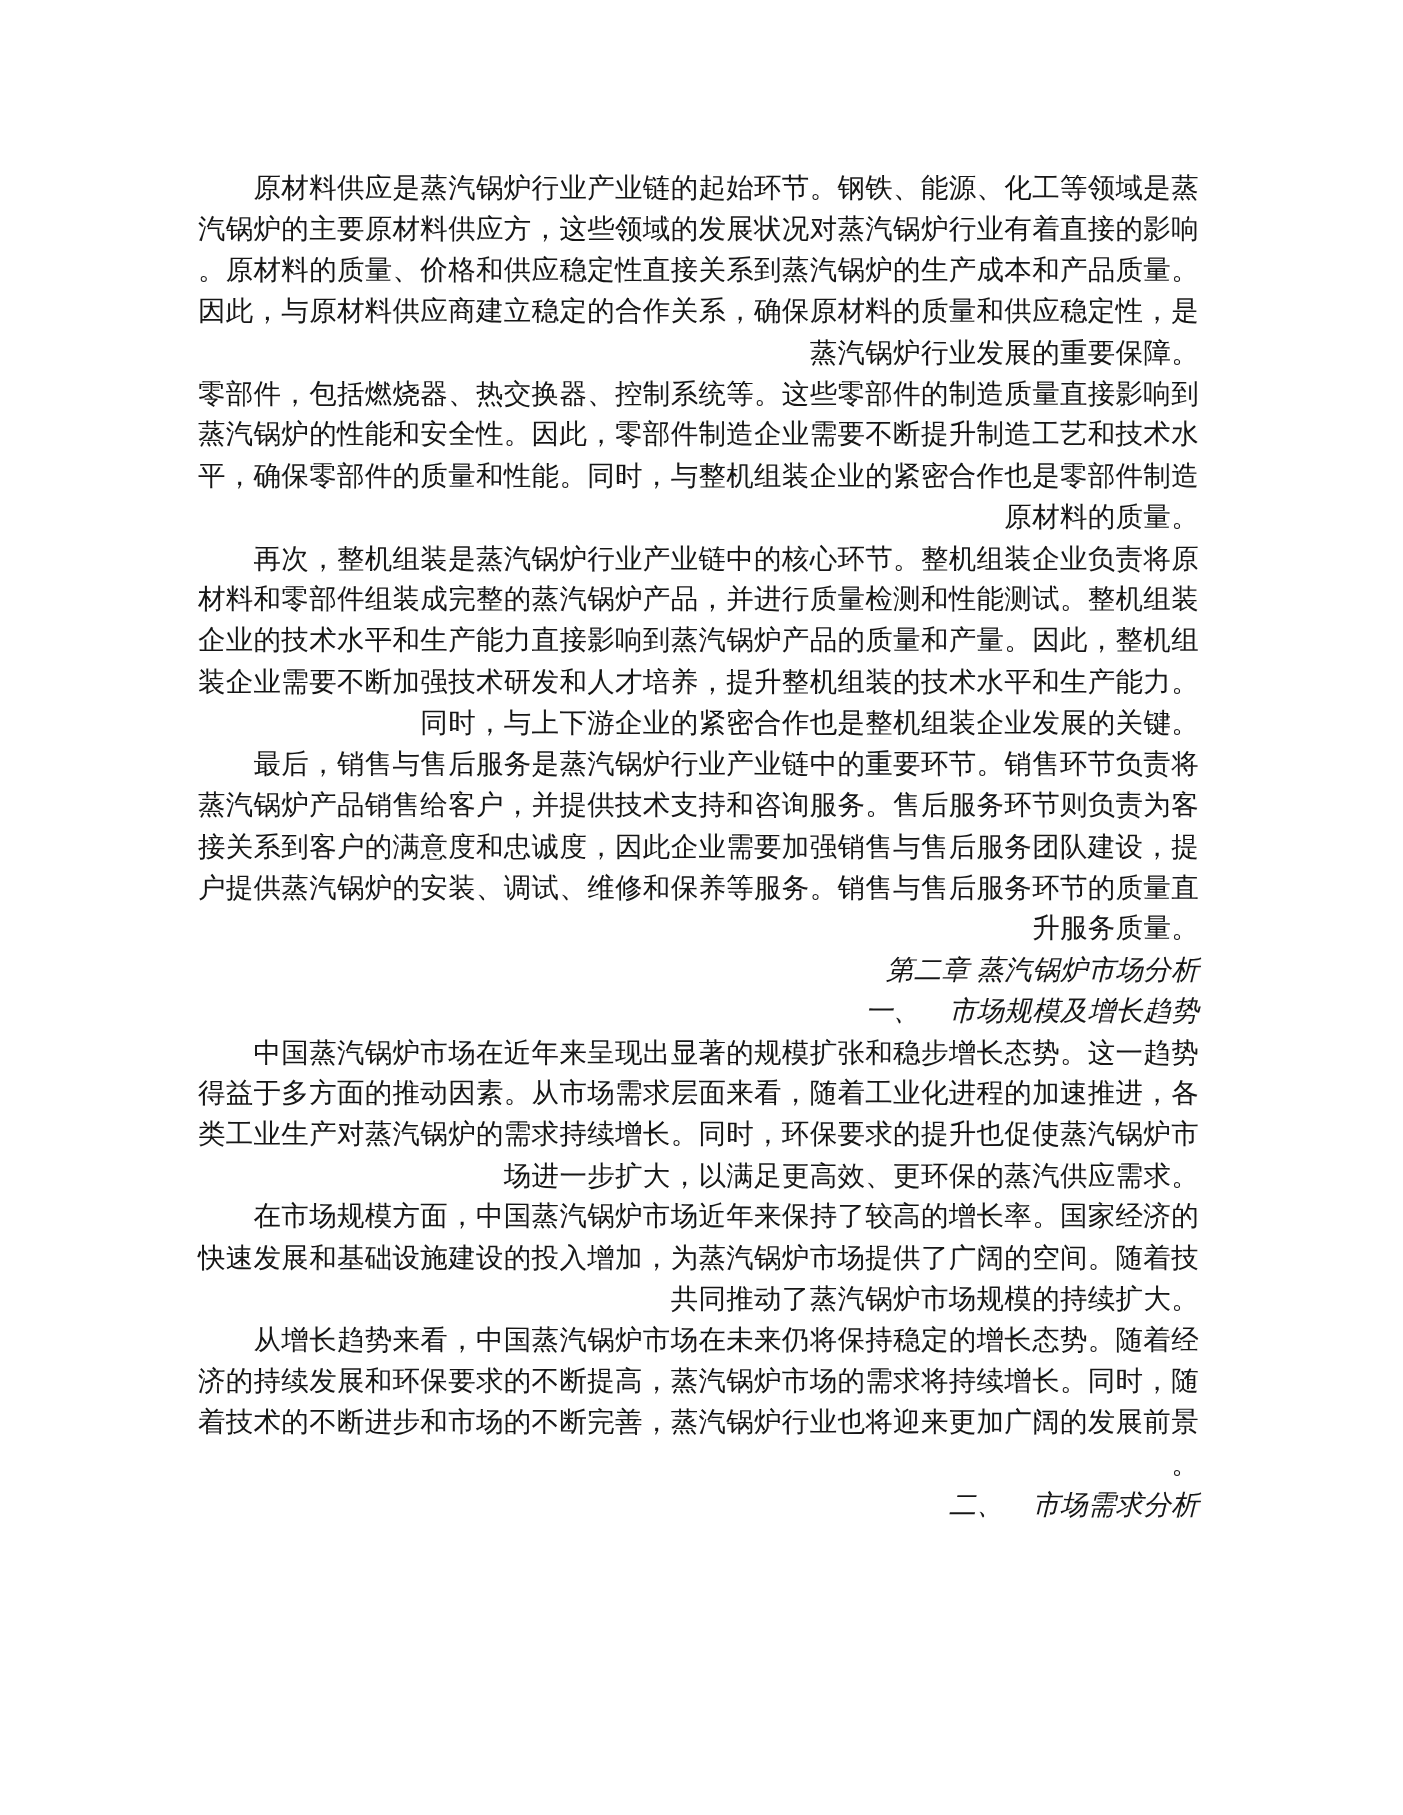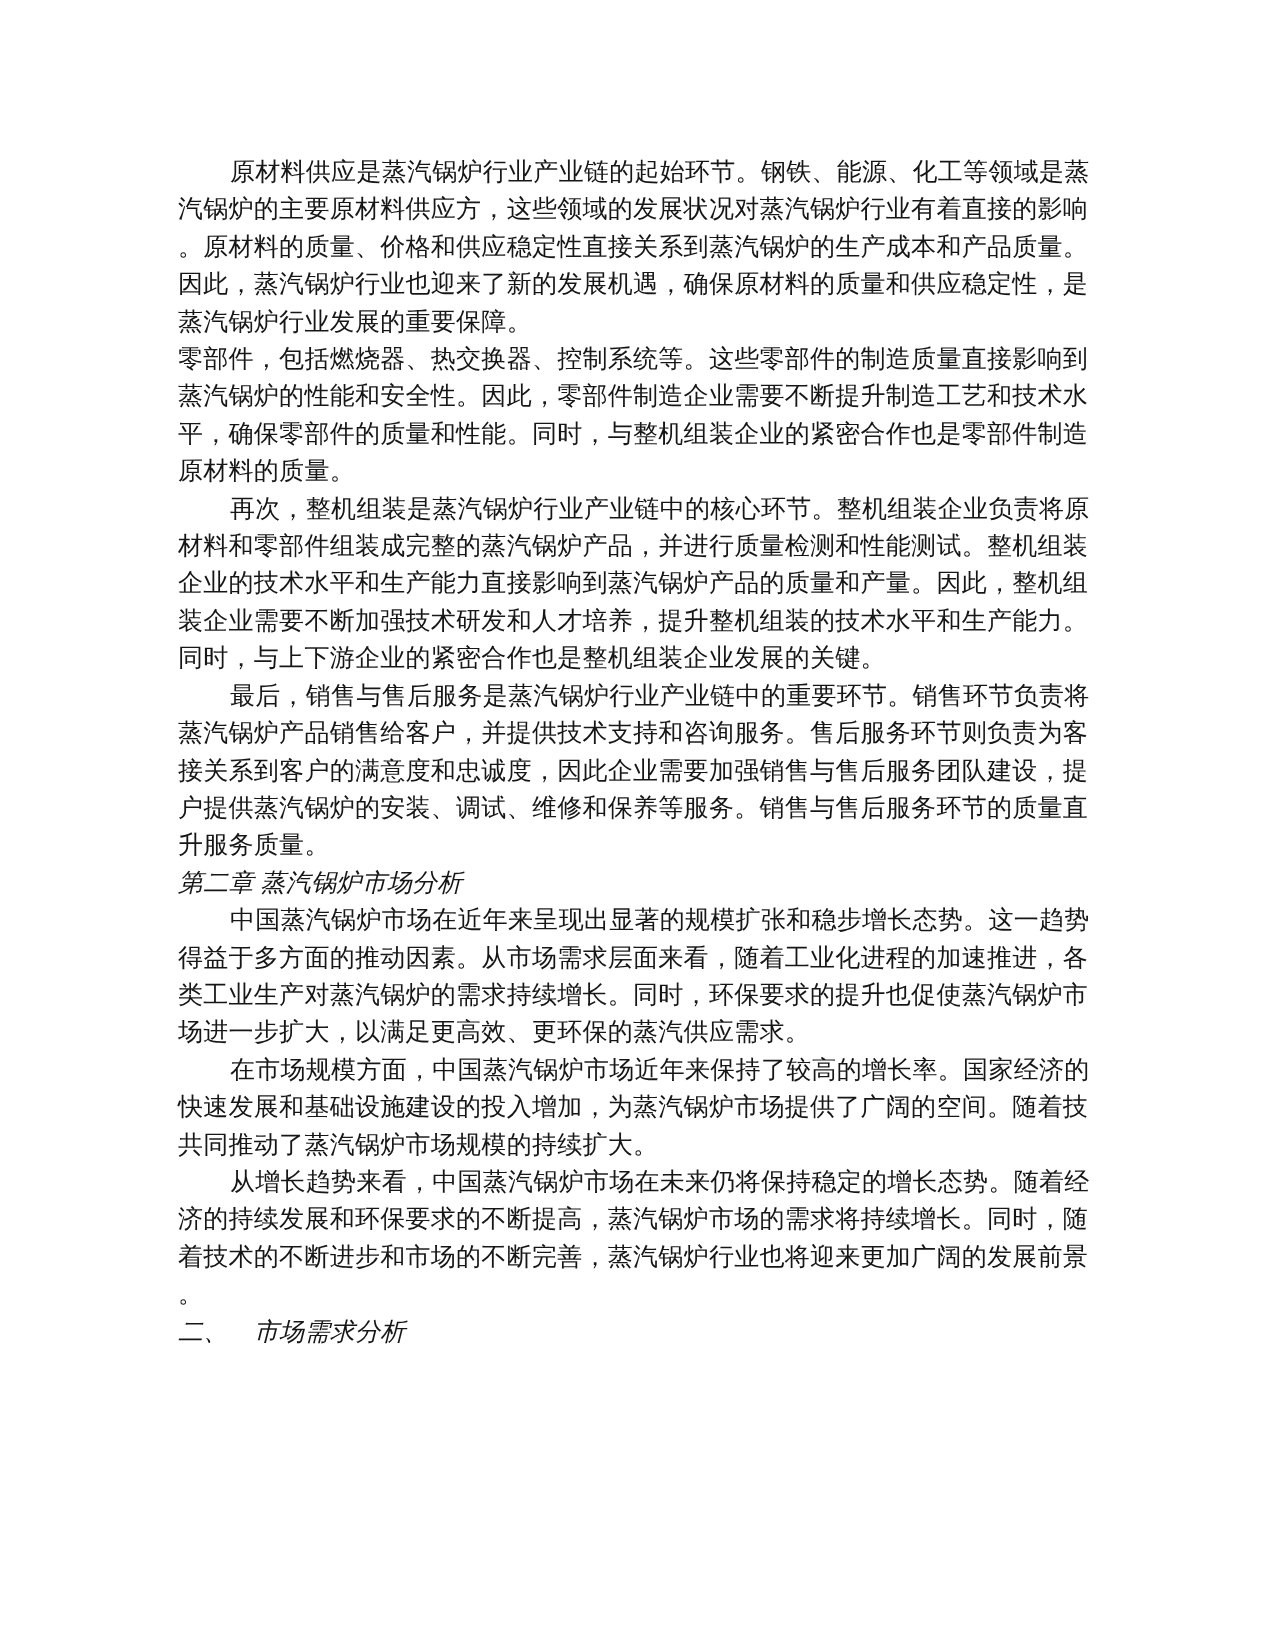--- a/index.html
+++ b/index.html
@@ -14,20 +14,21 @@
     background: #ffffff;
     overflow: hidden;
     font-family: "Liberation Serif", "DejaVu Serif", serif;
   }
   .text-block {
     position: absolute;
     left: 178px;
     top: 153px;
     width: 912px;
     color: #161616;
+    text-align: right;
   }
   .line {
     height: 37.42px;
     line-height: 37.42px;
     font-size: 25px;
     letter-spacing: 0.28px;
     white-space: pre;
     font-weight: 400;
   }
   .line.indent {
@@ -40,37 +41,38 @@
   }
 </style>
 </head>
 <body>
 
 <div class="page">
   <div class="text-block" style="color: rgb(22, 22, 22);">
       <div class="line indent">原材料供应是蒸汽锅炉行业产业链的起始环节。钢铁、能源、化工等领域是蒸</div>
       <div class="line">汽锅炉的主要原材料供应方，这些领域的发展状况对蒸汽锅炉行业有着直接的影响</div>
       <div class="line">。原材料的质量、价格和供应稳定性直接关系到蒸汽锅炉的生产成本和产品质量。</div>
-      <div class="line">因此，蒸汽锅炉行业也迎来了新的发展机遇，确保原材料的质量和供应稳定性，是</div>
+      <div class="line">因此，与原材料供应商建立稳定的合作关系，确保原材料的质量和供应稳定性，是</div>
       <div class="line">蒸汽锅炉行业发展的重要保障。</div>
       <div class="line">零部件，包括燃烧器、热交换器、控制系统等。这些零部件的制造质量直接影响到</div>
       <div class="line">蒸汽锅炉的性能和安全性。因此，零部件制造企业需要不断提升制造工艺和技术水</div>
       <div class="line">平，确保零部件的质量和性能。同时，与整机组装企业的紧密合作也是零部件制造</div>
       <div class="line">原材料的质量。</div>
       <div class="line indent">再次，整机组装是蒸汽锅炉行业产业链中的核心环节。整机组装企业负责将原</div>
       <div class="line">材料和零部件组装成完整的蒸汽锅炉产品，并进行质量检测和性能测试。整机组装</div>
       <div class="line">企业的技术水平和生产能力直接影响到蒸汽锅炉产品的质量和产量。因此，整机组</div>
       <div class="line">装企业需要不断加强技术研发和人才培养，提升整机组装的技术水平和生产能力。</div>
       <div class="line">同时，与上下游企业的紧密合作也是整机组装企业发展的关键。</div>
       <div class="line indent">最后，销售与售后服务是蒸汽锅炉行业产业链中的重要环节。销售环节负责将</div>
       <div class="line">蒸汽锅炉产品销售给客户，并提供技术支持和咨询服务。售后服务环节则负责为客</div>
       <div class="line">接关系到客户的满意度和忠诚度，因此企业需要加强销售与售后服务团队建设，提</div>
       <div class="line">户提供蒸汽锅炉的安装、调试、维修和保养等服务。销售与售后服务环节的质量直</div>
       <div class="line">升服务质量。</div>
       <div class="line heading">第二章 蒸汽锅炉市场分析</div>
+      <div class="line heading">一、　市场规模及增长趋势</div>
       <div class="line indent">中国蒸汽锅炉市场在近年来呈现出显著的规模扩张和稳步增长态势。这一趋势</div>
       <div class="line">得益于多方面的推动因素。从市场需求层面来看，随着工业化进程的加速推进，各</div>
       <div class="line">类工业生产对蒸汽锅炉的需求持续增长。同时，环保要求的提升也促使蒸汽锅炉市</div>
       <div class="line">场进一步扩大，以满足更高效、更环保的蒸汽供应需求。</div>
       <div class="line indent">在市场规模方面，中国蒸汽锅炉市场近年来保持了较高的增长率。国家经济的</div>
       <div class="line">快速发展和基础设施建设的投入增加，为蒸汽锅炉市场提供了广阔的空间。随着技</div>
       <div class="line">共同推动了蒸汽锅炉市场规模的持续扩大。</div>
       <div class="line indent">从增长趋势来看，中国蒸汽锅炉市场在未来仍将保持稳定的增长态势。随着经</div>
       <div class="line">济的持续发展和环保要求的不断提高，蒸汽锅炉市场的需求将持续增长。同时，随</div>
       <div class="line">着技术的不断进步和市场的不断完善，蒸汽锅炉行业也将迎来更加广阔的发展前景</div>

